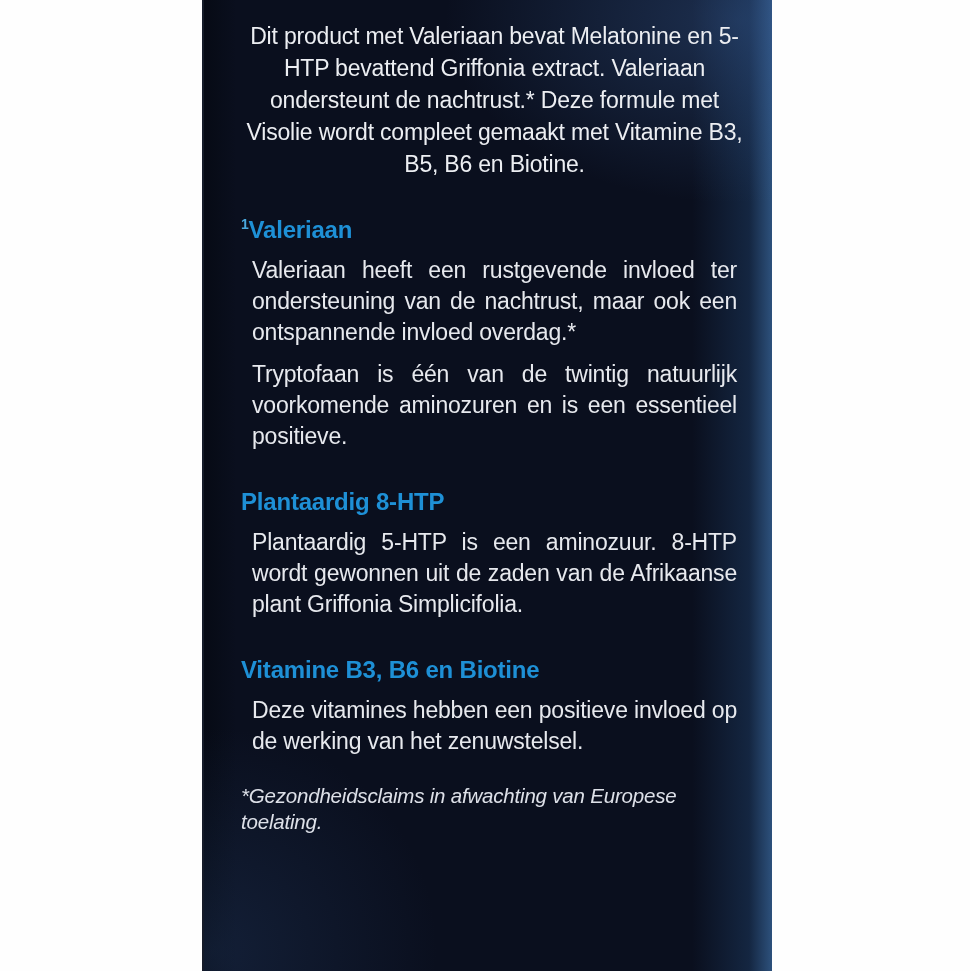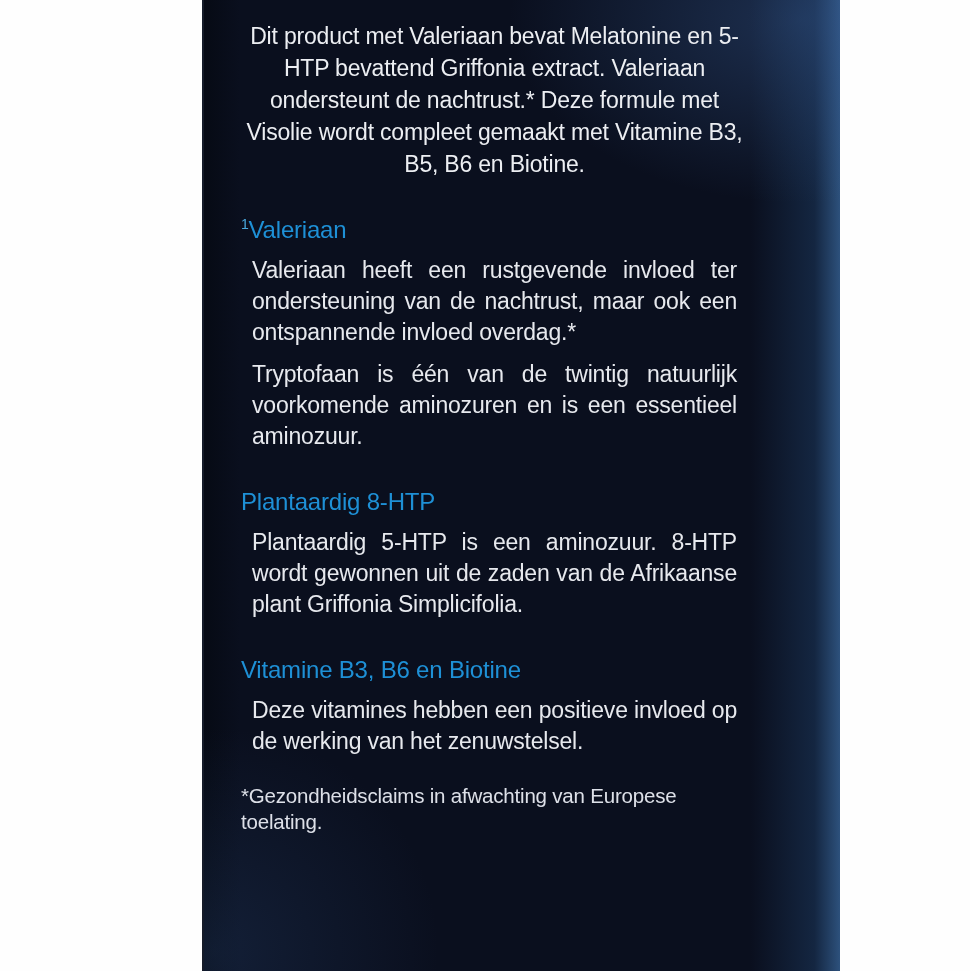--- a/index.html
+++ b/index.html
@@ -14,21 +14,21 @@
   }
   .stage {
     position: absolute;
     inset: 0;
     background: #fefefe;
   }
   .panel {
     position: absolute;
     left: 202px;
     top: 0;
-    width: 638px;
+    width: 570px;
     height: 971px;
     box-sizing: border-box;
     color: #e9eaee;
     background:
       radial-gradient(ellipse 430px 270px at 94% 2%, rgba(55, 92, 148, 0.42), rgba(55, 92, 148, 0) 68%),
       radial-gradient(ellipse 320px 320px at 2% 98%, rgba(42, 72, 118, 0.28), rgba(42, 72, 118, 0) 70%),
       linear-gradient(90deg, #060a14 0%, #0a0f1e 6%, #0a0f1e 86%, #142641 96%, #2d517c 100%);
     box-shadow: inset 2px 0 0 #151b29;
   }
   .content {
@@ -43,21 +43,21 @@
     line-height: 32px;
     letter-spacing: -0.2px;
     color: #eceef2;
     margin: 0;
   }
   .section { margin: 0; }
   .section-heading {
     margin: 36px 0 4px 0;
     font-size: 24px;
     line-height: 28px;
-    font-weight: normal;
+    font-weight: bold;
     color: #1e90d6;
     letter-spacing: -0.2px;
   }
   .section-heading sup {
     font-size: 14px;
     line-height: 0;
     color: #4aa8dd;
     vertical-align: super;
   }
   .section-body {
@@ -65,41 +65,42 @@
     font-size: 23px;
     line-height: 31px;
     letter-spacing: -0.2px;
     text-align: justify;
     color: #e7e9ee;
   }
   .footnote {
     margin: 26px 0 0 0;
     font-size: 20.5px;
     line-height: 26px;
+    font-style: italic;
     letter-spacing: -0.2px;
     color: #dde0e8;
     text-align: left;
   }
 </style>
 </head>
 <body>
 
 <div class="stage">
   <div class="panel">
     <div class="content">
 
       <p class="intro">Dit product met Valeriaan bevat Melatonine en 5-HTP bevattend Griffonia extract. Valeriaan ondersteunt de nachtrust.* Deze formule met Visolie wordt compleet gemaakt met Vitamine B3, B5, B6 en Biotine.</p>
 
       <div class="section">
         <h2 class="section-heading"><sup>1</sup><span>Valeriaan</span></h2>
         <p class="section-body">Valeriaan heeft een rustgevende invloed ter ondersteuning van de nachtrust, maar ook een ontspannende invloed overdag.*</p>
       </div>
 
       <div class="section">
-        <p class="section-body">Tryptofaan is één van de twintig natuurlijk voorkomende aminozuren en is een essentieel aminozuur.</p>
+        <p class="section-body">Tryptofaan is één van de twintig natuurlijk voorkomende aminozuren en is een essentieel positieve.</p>
       </div>
 
       <div class="section">
         <h2 class="section-heading"><span>Plantaardig 8-HTP</span></h2>
         <p class="section-body">Plantaardig 5-HTP is een aminozuur. 8-HTP wordt gewonnen uit de zaden van de Afrikaanse plant Griffonia Simplicifolia.</p>
       </div>
 
       <div class="section">
         <h2 class="section-heading"><span>Vitamine B3, B6 en Biotine</span></h2>
         <p class="section-body">Deze vitamines hebben een positieve invloed op de werking van het zenuwstelsel.</p>

